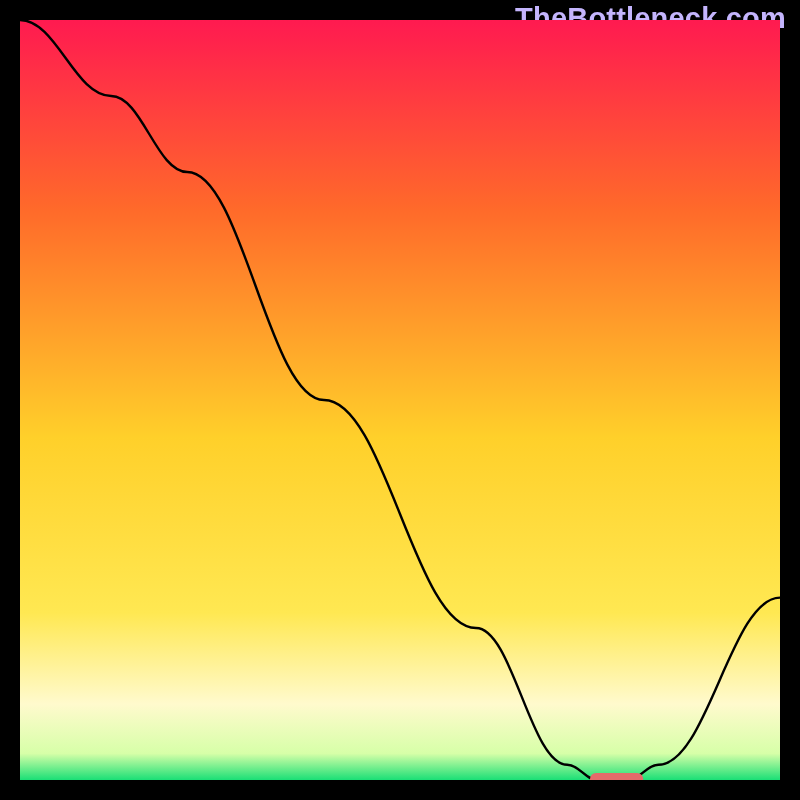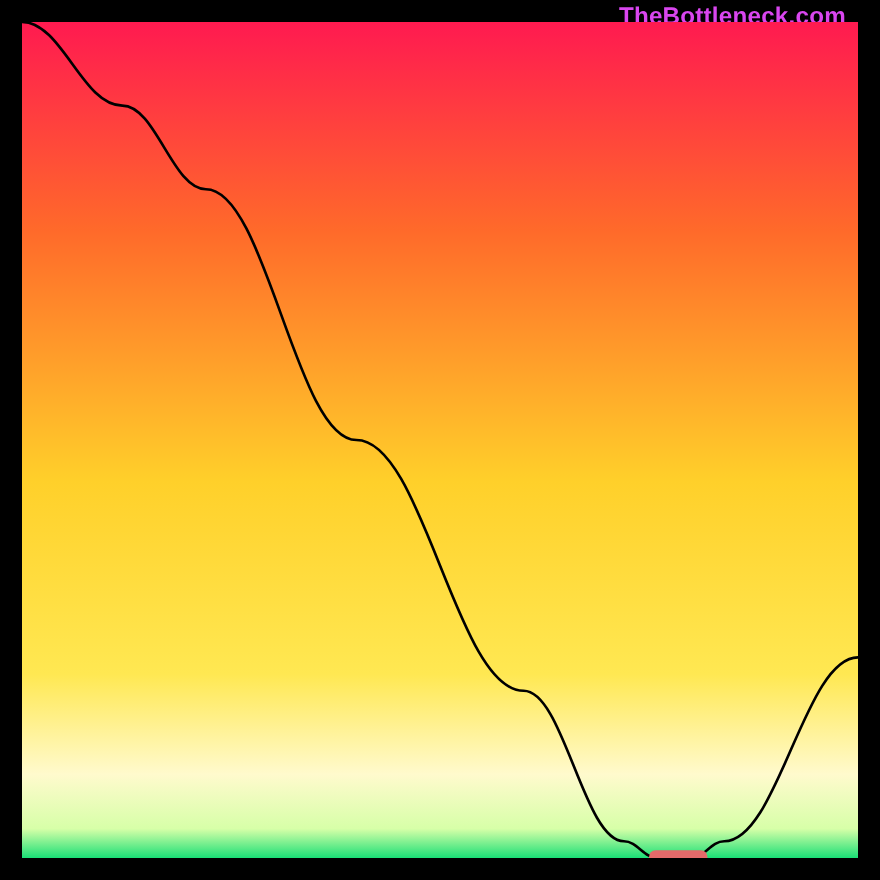--- a/index.html
+++ b/index.html
@@ -22,23 +22,23 @@
   .plot {
     position: absolute;
     left: 0;
     top: 0;
     width: 760px;
     height: 760px;
   }
   .watermark {
     position: absolute;
     top: 2px;
-    right: 31px;
-    color: #d946ef;
-    font-size: 22px;
+    right: 14px;
+    color: #c4b5fd;
+    font-size: 29px;
     font-weight: 600;
     letter-spacing: 0.2px;
     pointer-events: none;
   }
 </style>
 </head>
 <body>
 
 <div class="watermark">TheBottleneck.com</div>
 

